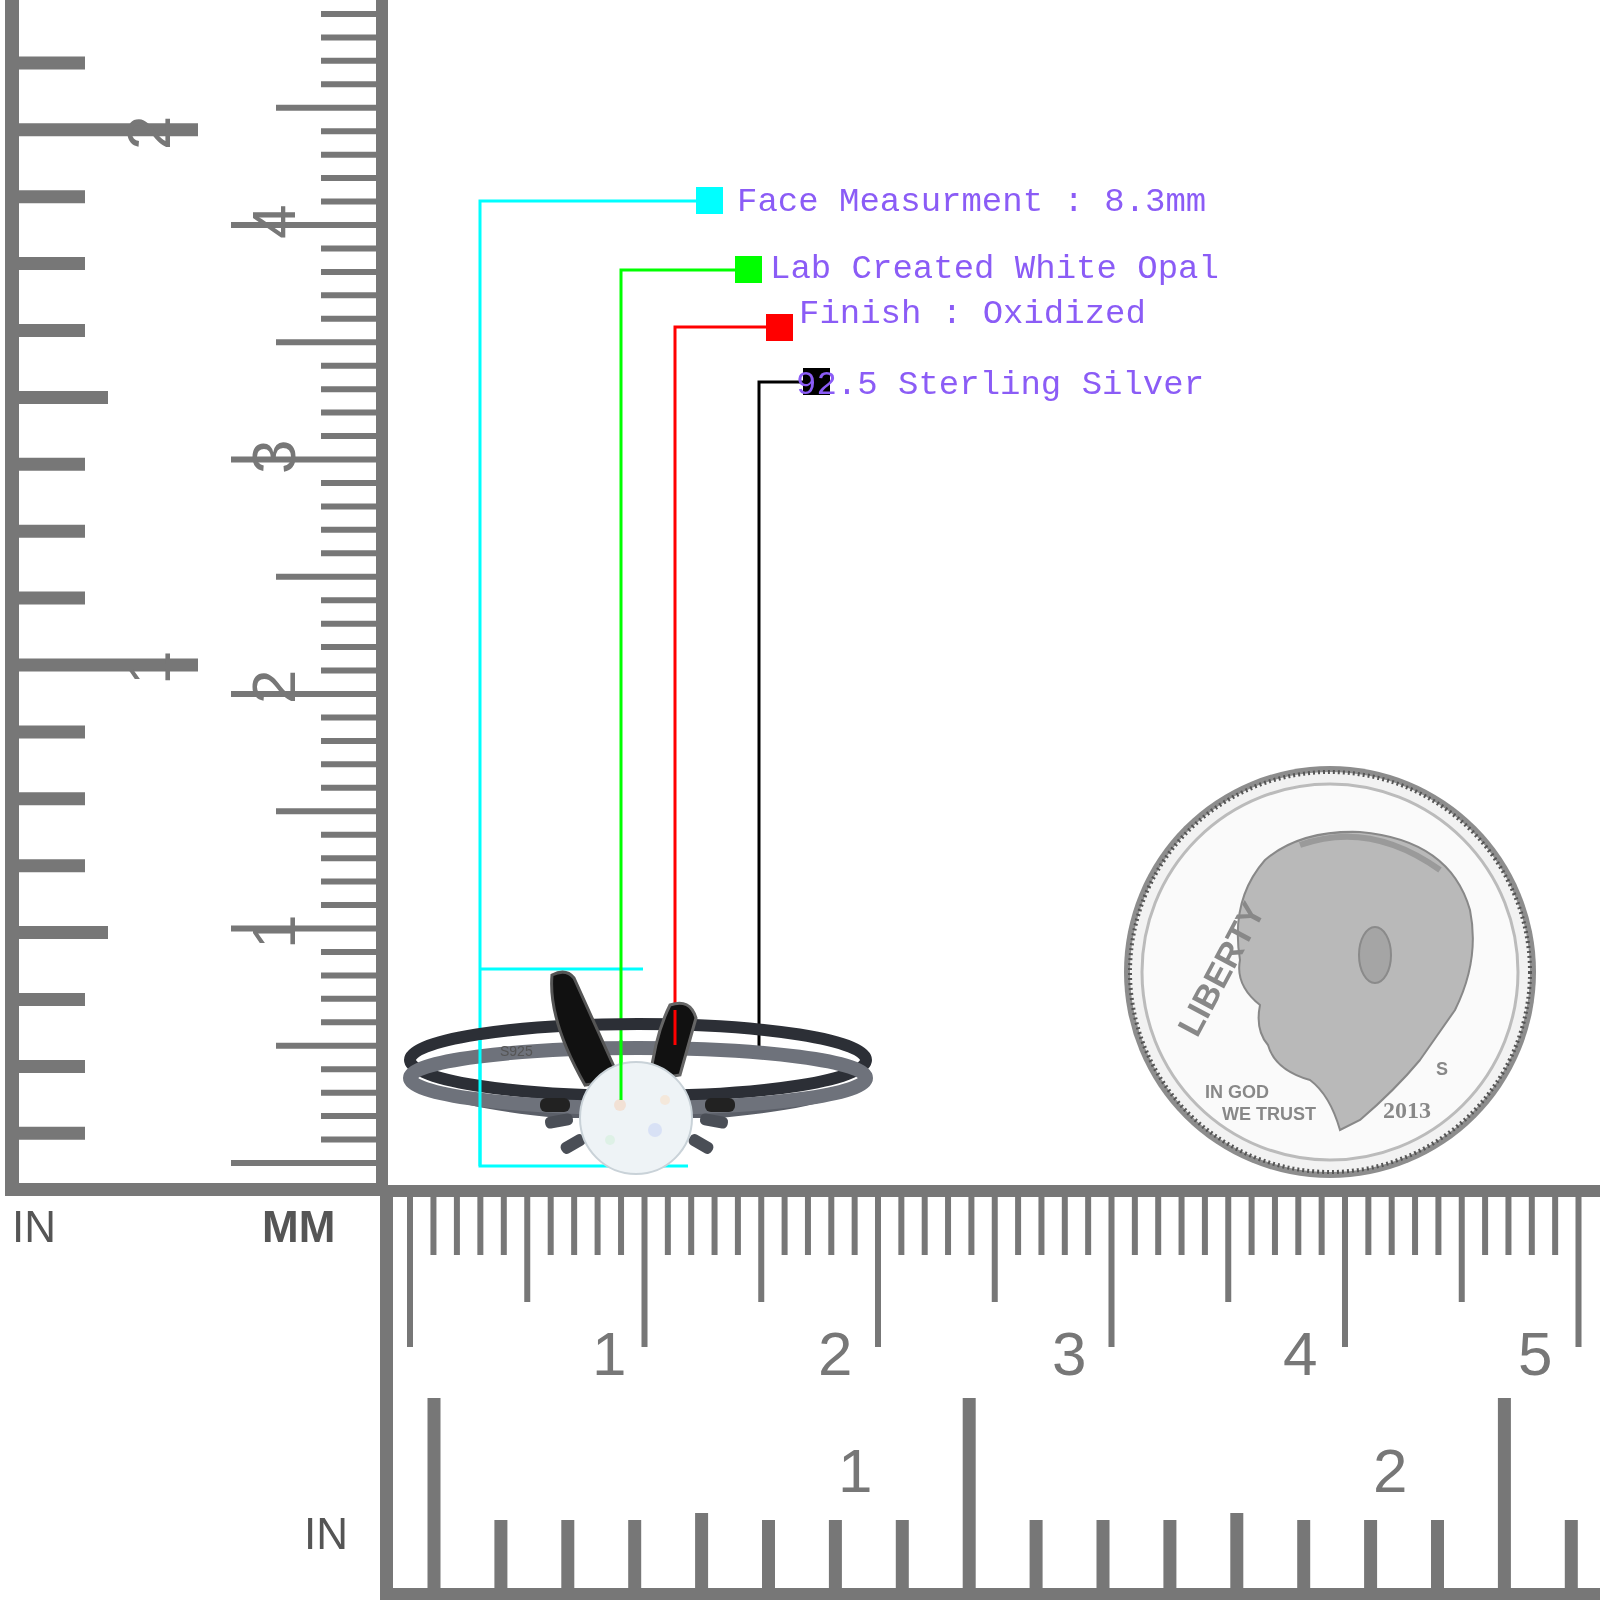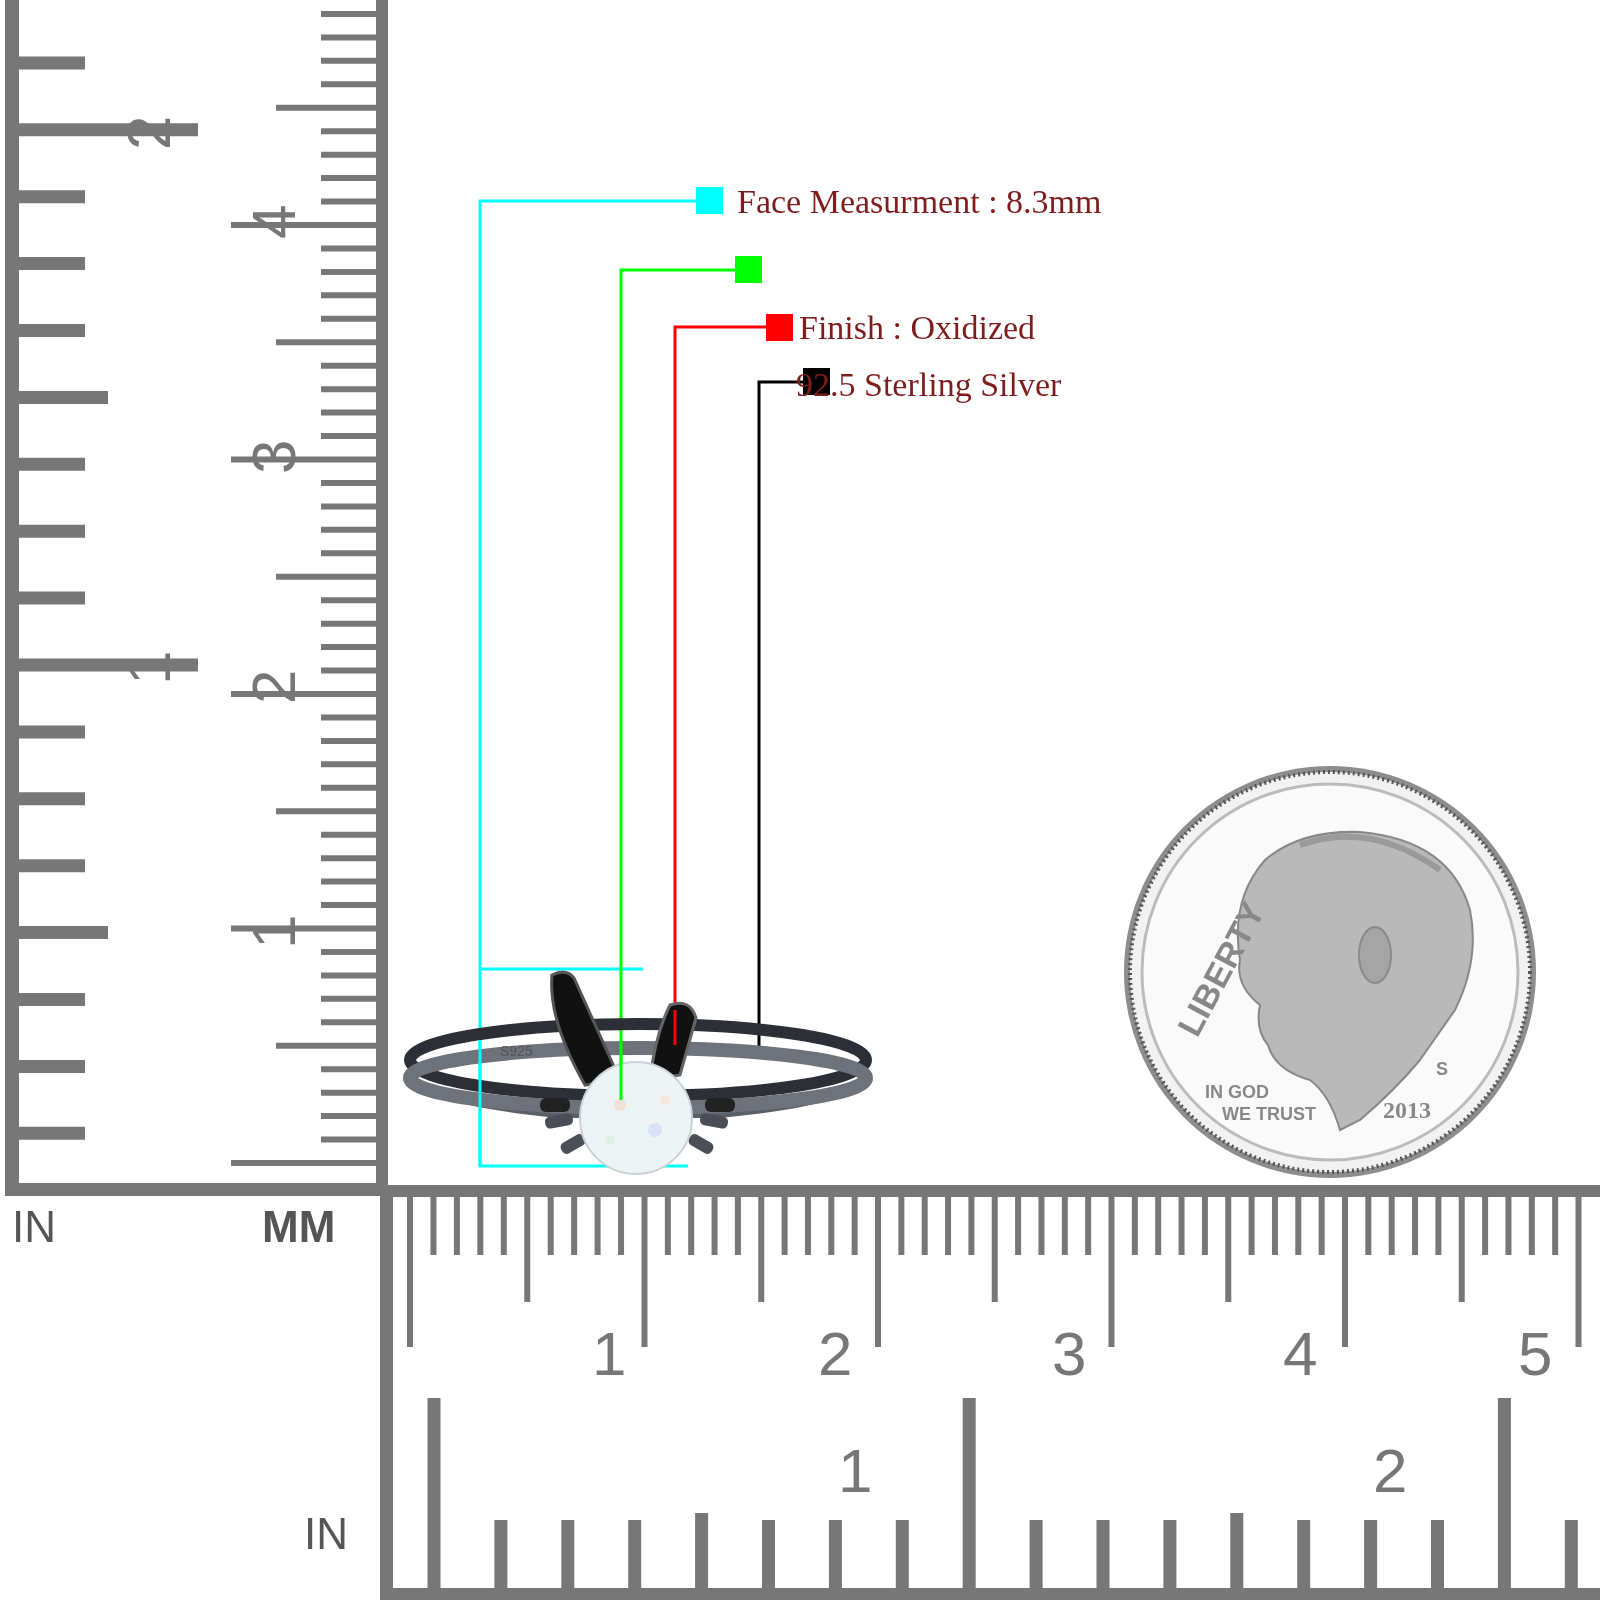--- a/index.html
+++ b/index.html
@@ -1,18 +1,18 @@
 <!DOCTYPE html>
 <html><head>
 <meta charset="utf-8">
 <style>
   html,body{margin:0;padding:0;background:#fff;}
   #stage{position:relative;width:1600px;height:1600px;overflow:hidden;background:#fff;font-family:"Liberation Sans",sans-serif;}
   svg{position:absolute;left:0;top:0;}
-  .label{position:absolute;font-family:Liberation Serif, serif;font-size:34px;color:#7f1d1d;white-space:nowrap;line-height:1;}
+  .label{position:absolute;font-family:Liberation Mono, monospace;font-size:34px;color:#8b5cf6;white-space:nowrap;line-height:1;}
   .swatch{position:absolute;width:27px;height:27px;}
   .unit{position:absolute;font-family:"Liberation Sans",sans-serif;font-size:44px;color:#555;line-height:1;}
 </style>
 </head>
 <body>
 
 <div id="stage">
 
   <svg width="1600" height="1600">
     <g fill="#777" stroke="none">
@@ -246,19 +246,20 @@
   </svg>
 
   <div class="unit" style="left:12px;top:1205px;">IN</div>
   <div class="unit" style="left:262px;top:1205px;font-weight:bold;">MM</div>
   <div class="unit" style="left:304px;top:1512px;">IN</div>
 
   <div class="swatch" style="left:696px;top:187px;background:#00FFFF;"></div>
   <div class="label" style="left:737px;top:185px;">Face Measurment : 8.3mm</div>
 
   <div class="swatch" style="left:735px;top:256px;background:#00FF00;"></div>
+  <div class="label" style="left:770px;top:252px;">Lab Created White Opal</div>
 
   <div class="swatch" style="left:766px;top:314px;background:#FF0000;"></div>
-  <div class="label" style="left:799px;top:311px;">Finish : Oxidized</div>
+  <div class="label" style="left:799px;top:297px;">Finish : Oxidized</div>
 
   <div class="swatch" style="left:803px;top:368px;background:#000000;"></div>
   <div class="label" style="left:796px;top:368px;">92.5 Sterling Silver</div>
 </div>
 
 </body></html>

